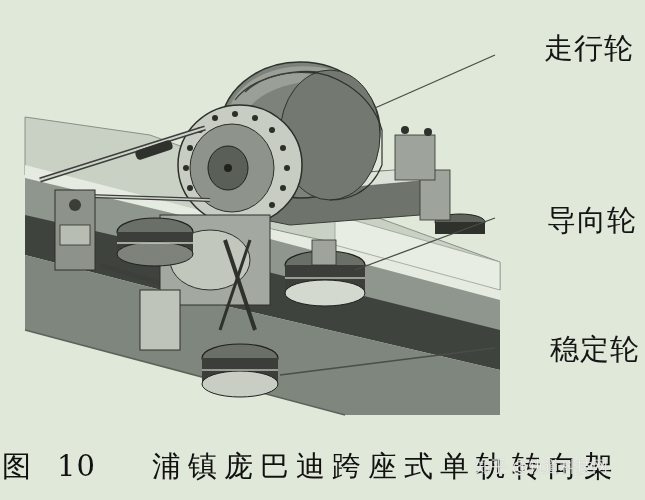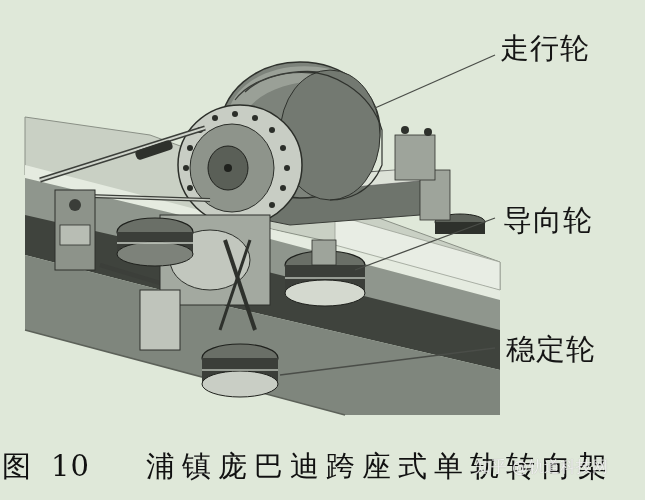--- a/index.html
+++ b/index.html
@@ -23,37 +23,38 @@
       width: 645px;
       height: 500px;
     }
     .callout {
       position: absolute;
       font-family: "DejaVu Sans", sans-serif;
       font-size: 29px;
       color: #151515;
       letter-spacing: 1px;
       white-space: nowrap;
+      margin-left: 44px;
     }
     .callout-running { left: 500px; top: 29px; }
     .callout-guide { left: 503px; top: 201px; text-align: right; }
     .callout-stabilizing { left: 506px; top: 330px; }
     .caption {
       position: absolute;
       left: 2px;
       top: 447px;
       font-family: "DejaVu Serif", serif;
       font-size: 29px;
       color: #111;
       white-space: nowrap;
       display: flex;
       align-items: baseline;
     }
     .caption-label { letter-spacing: 2px; }
-    .caption-number { margin-left: 18px; letter-spacing: 1px; }
+    .caption-number { margin-left: 24px; letter-spacing: 1px; }
     .caption-title { margin-left: 56px; letter-spacing: 7px; }
     .watermark {
       position: absolute;
       left: 475px;
       top: 457px;
       font-family: "DejaVu Sans", sans-serif;
       font-size: 16px;
       color: rgba(255,255,255,0.82);
       text-shadow: 0 0 1px rgba(120,120,120,0.6);
       white-space: nowrap;

